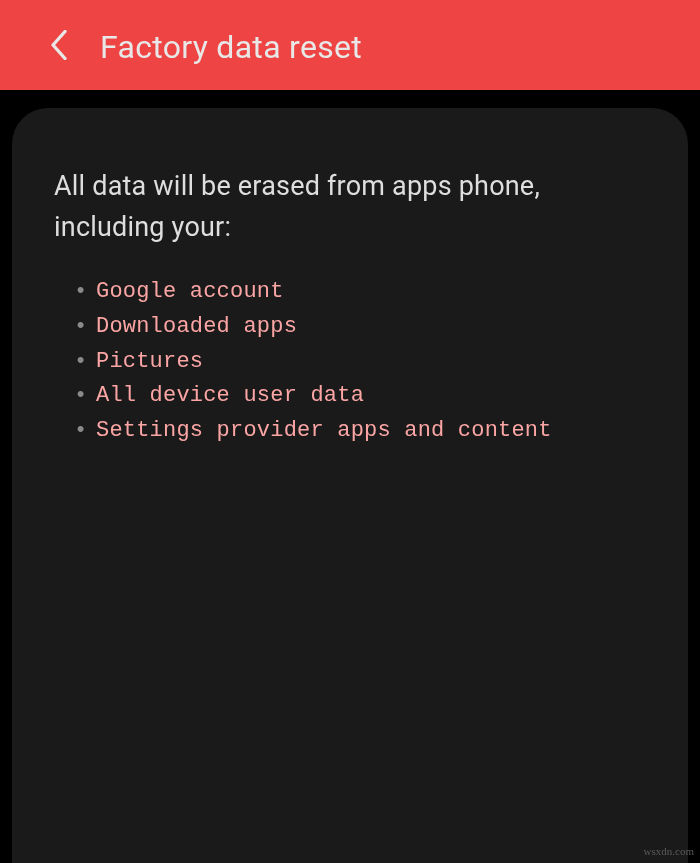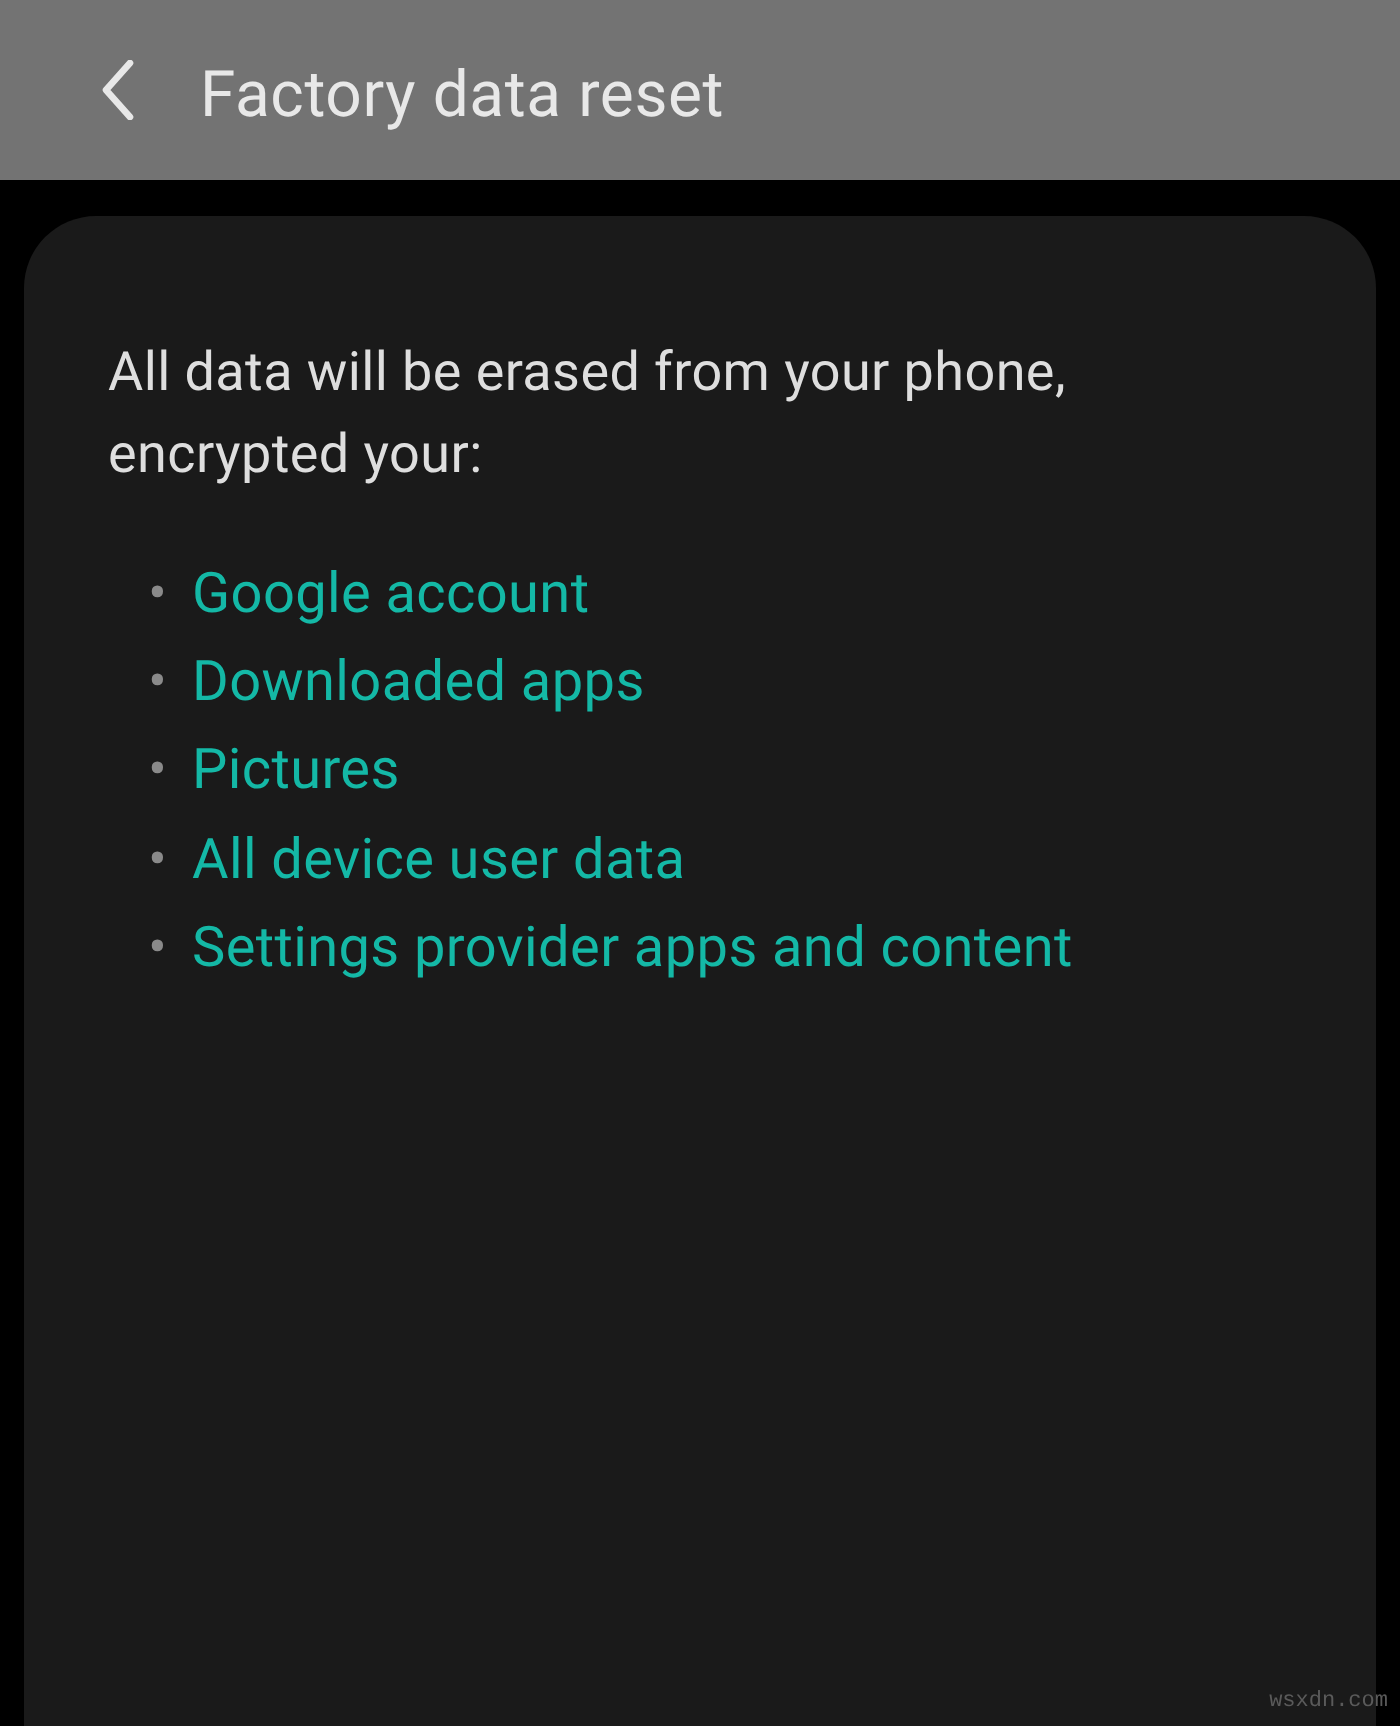--- a/index.html
+++ b/index.html
@@ -12,21 +12,21 @@
       height: 863px;
       background-color: #000000;
       font-family: -apple-system, BlinkMacSystemFont, "Segoe UI", Roboto, sans-serif;
       overflow: hidden;
       position: relative;
     }
     .header {
       display: flex;
       align-items: center;
       padding: 28px 20px 24px 50px;
-      background-color: #737373;
+      background-color: #ef4444;
       text-align: center;
     }
     .back-button {
       color: #e8e8e8;
       margin-right: 32px;
       cursor: pointer;
       display: flex;
       align-items: center;
     }
     .back-button svg {
@@ -52,60 +52,61 @@
       font-weight: 400;
       line-height: 1.5;
       margin-bottom: 28px;
       letter-spacing: 0.2px;
     }
     .bullet-list {
       list-style: none;
       padding-left: 42px;
     }
     .bullet-item {
-      color: #14b8a6;
-      font-size: 28px;
+      color: #fca5a5;
+      font-size: 22px;
       line-height: 1.58;
       position: relative;
       letter-spacing: 0.2px;
+      font-family: Liberation Mono, monospace;
     }
     .bullet-item::before {
       content: "•";
       position: absolute;
       left: -22px;
       color: #8a8a8a;
     }
     .bullet-item.multiline {
       line-height: 1.58;
     }
     .watermark {
       position: absolute;
       bottom: 6px;
       right: 6px;
       color: #5a5a5a;
       font-size: 11px;
-      font-family: Liberation Mono, monospace;
+      font-family: Liberation Serif, serif;
     }
   </style>
 </head>
 <body>
 
 <div class="header">
   <div class="back-button">
     <span>
       <svg viewBox="0 0 12 20" fill="none" stroke="currentColor" stroke-width="2.2" stroke-linecap="round" stroke-linejoin="round">
         <polyline points="10,1 2,10 10,19"></polyline>
       </svg>
     </span>
   </div>
   <h1 class="title">Factory data reset</h1>
 </div>
 
 <div class="content-card">
-  <p class="intro-text">All data will be erased from your phone, encrypted your:</p>
+  <p class="intro-text">All data will be erased from apps phone, including your:</p>
   <ul class="bullet-list">
     <li class="bullet-item">Google account</li>
     <li class="bullet-item">Downloaded apps</li>
     <li class="bullet-item">Pictures</li>
     <li class="bullet-item">All device user data</li>
     <li class="bullet-item">Settings provider apps and content</li>
   </ul>
 </div>
 
 <div class="watermark">wsxdn.com</div>

